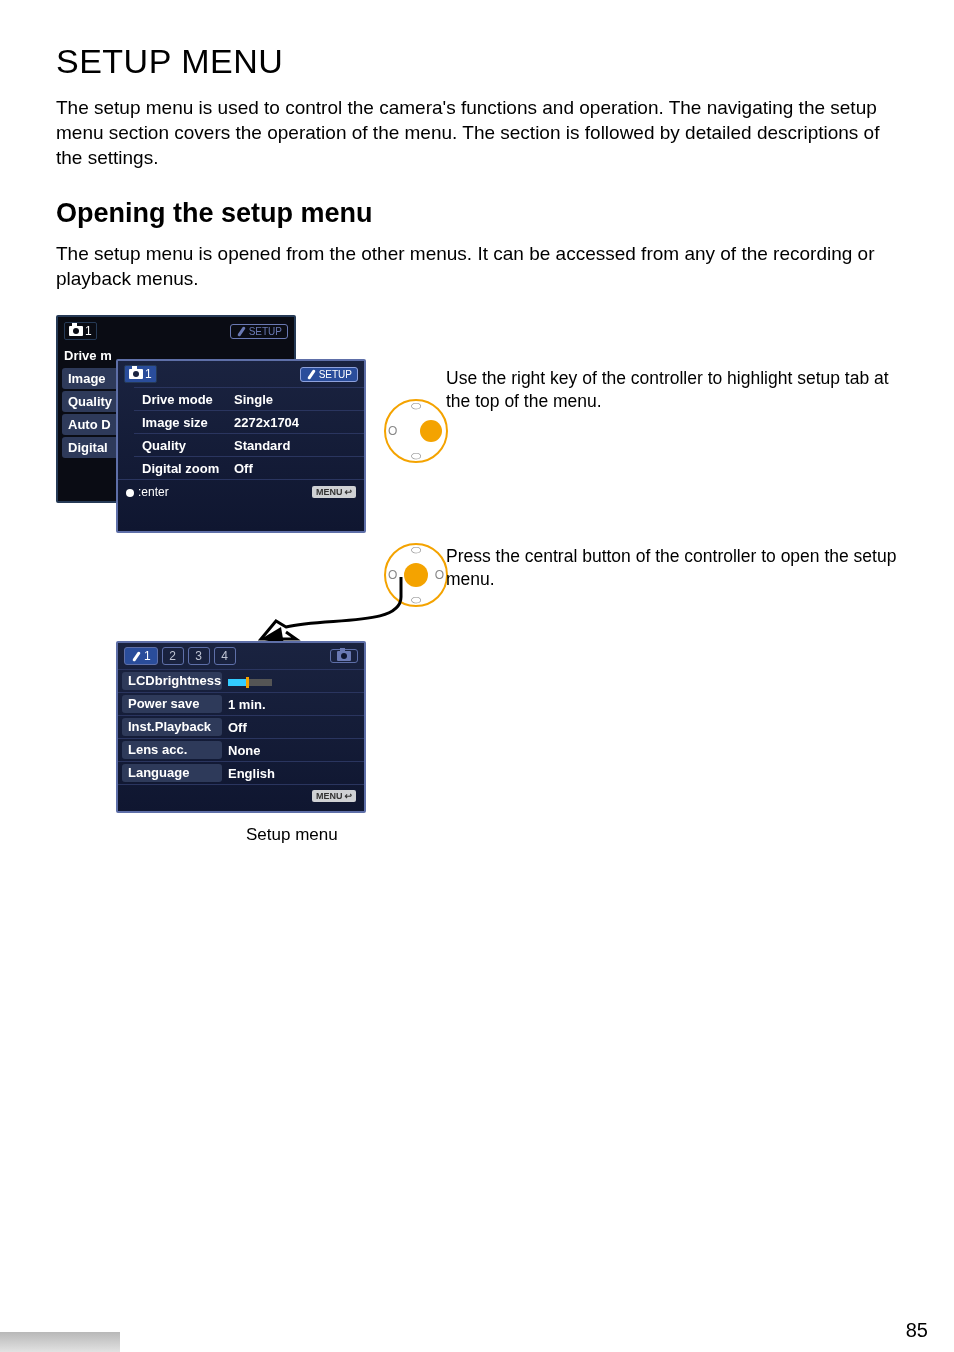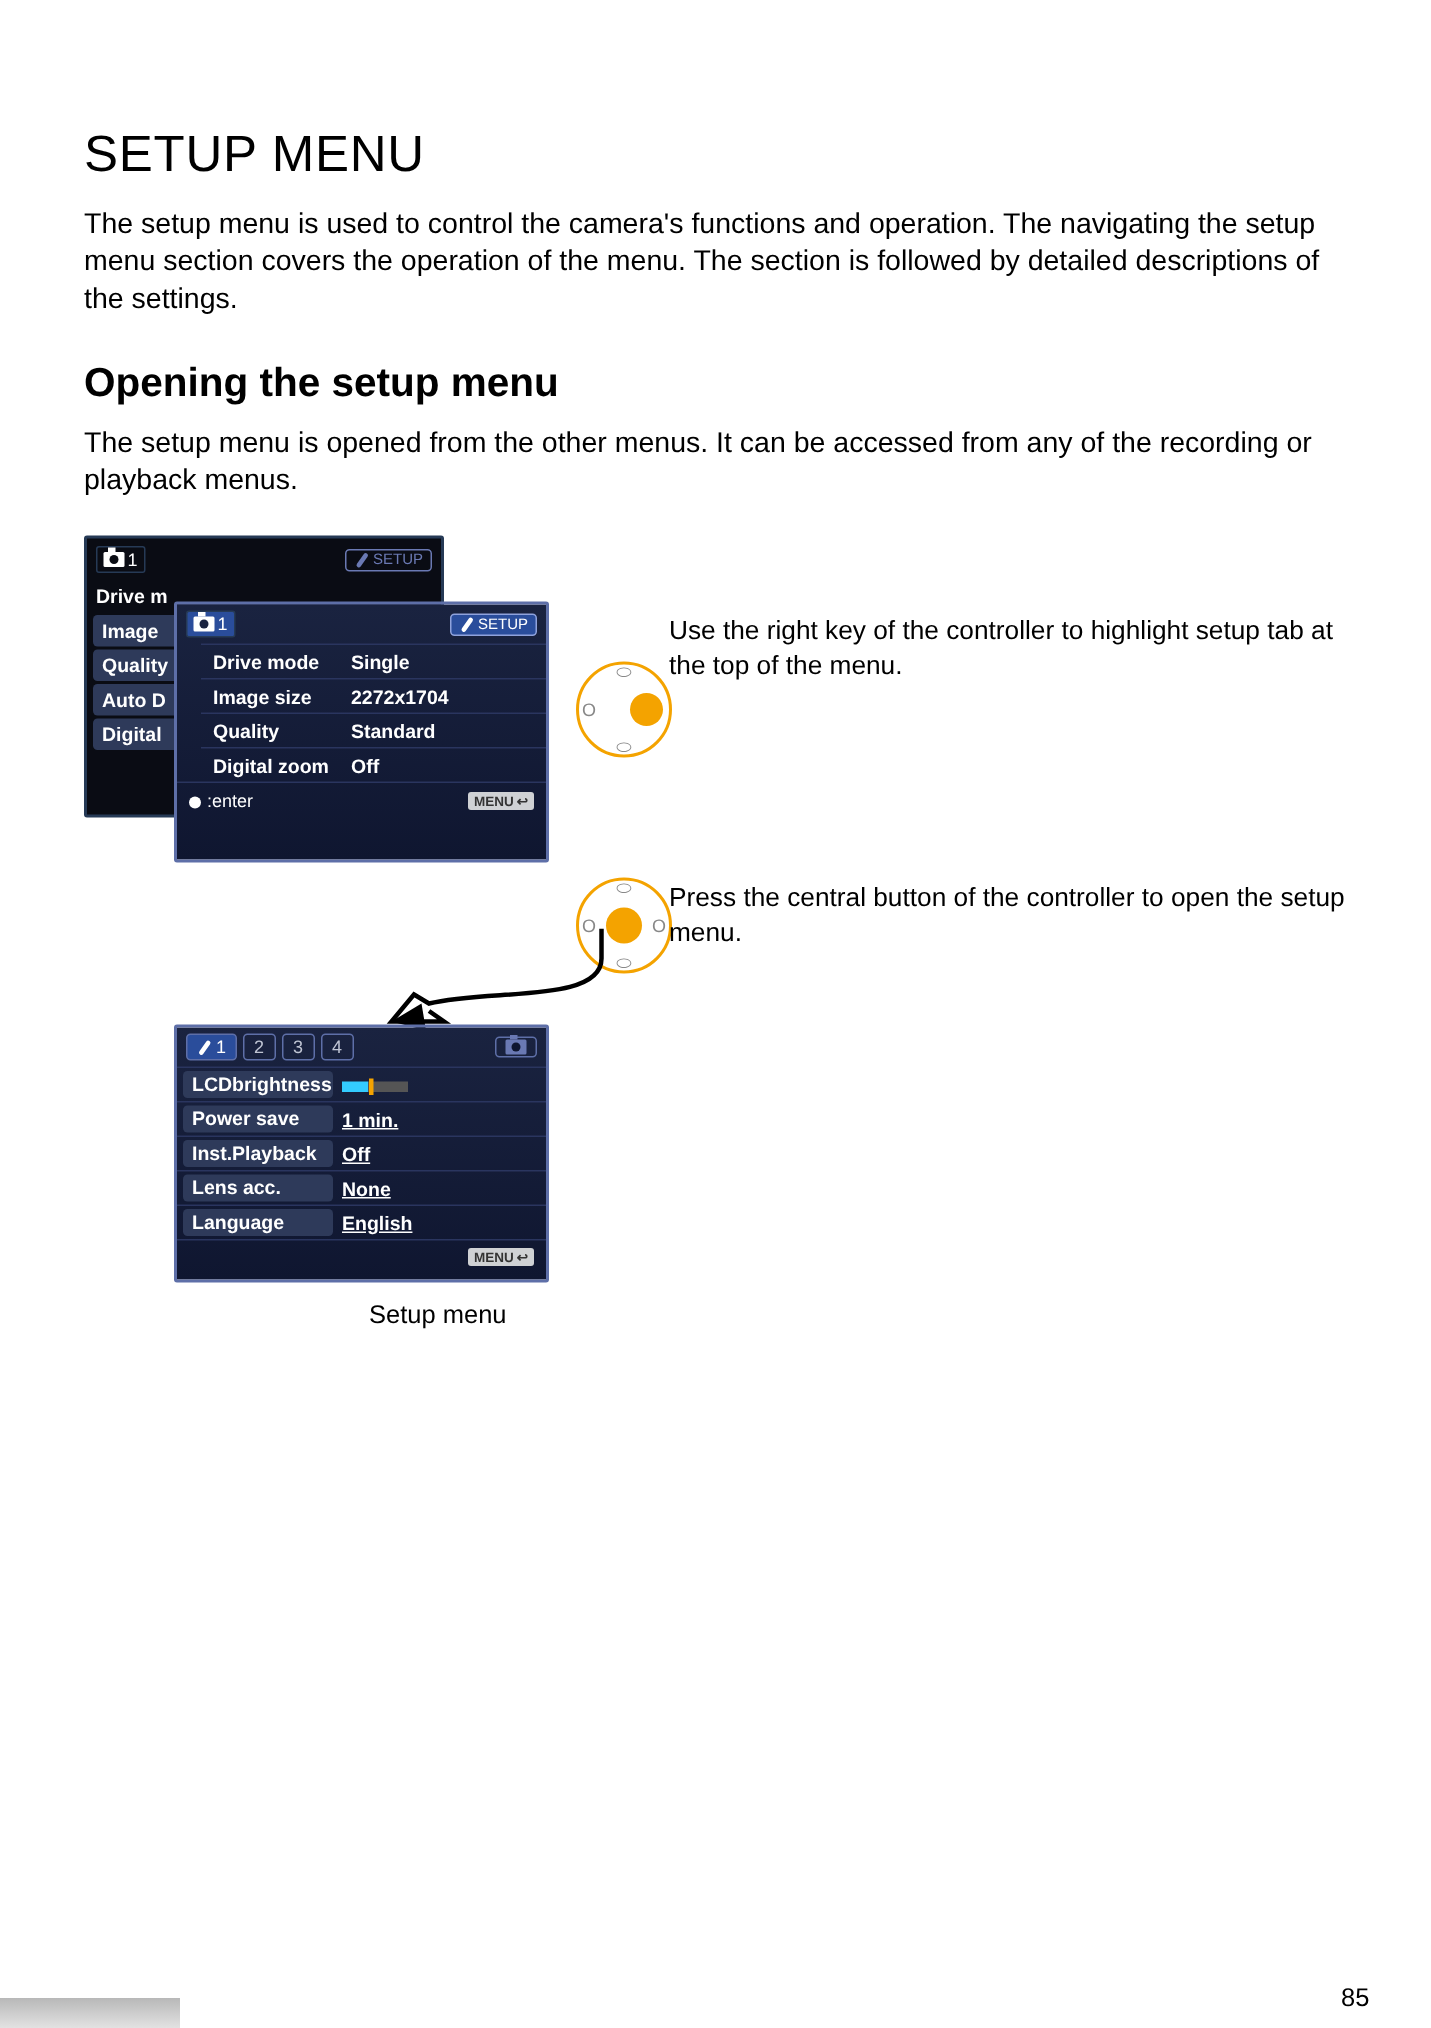--- a/index.html
+++ b/index.html
@@ -1,17 +1,17 @@
 <!DOCTYPE html>
 <html><head>
 <meta charset="utf-8">
 <style>
   * { box-sizing: border-box; margin: 0; padding: 0; }
   html, body { width: 954px; height: 1352px; font-family: Arial, Helvetica, sans-serif; background: #fff; }
-  .page { position: relative; width: 954px; height: 1352px; padding: 84px 56px 0 56px; }
+  .page { position: relative; width: 954px; height: 1352px; padding: 42px 56px 0 56px; }
   .title { font-size: 34px; font-weight: 400; letter-spacing: 0.5px; margin-bottom: 14px; }
   .body-text { font-size: 19px; line-height: 1.32; margin-bottom: 24px; }
   .subtitle { font-size: 27px; font-weight: bold; margin: 28px 0 12px 0; }
 
   .content-row { position: relative; }
 
   
   .menu-back {
     position: absolute; left: 0; top: 0; width: 240px; height: 188px;
     background: #0a0c14; border: 2px solid #263a56; border-radius: 2px; color: #fff;
@@ -52,21 +52,21 @@
   .setup-tab {
     font-size: 12px; color: #bfc4d3; padding: 1px 6px; border: 1px solid #5e6fa8; border-radius: 3px;
     display: flex; align-items: center; gap: 2px; min-width: 22px; justify-content: center;
   }
   .setup-tab.active { background: #2a4d9b; color: #fff; }
   .menu-setup .row { display: flex; font-size: 13px; font-weight: bold; height: 23px; align-items: center; padding: 0 8px; border-top: 1px solid #2a355f; }
   .menu-setup .row .k {
     width: 100px; background: #2e3a5a; margin: 0 6px 0 -4px; padding-left: 6px;
     border-radius: 3px; height: 18px; line-height: 18px;
   }
-  .menu-setup .row .v { flex: 1; text-decoration: underline; }
+  .menu-setup .row .v { flex: 1; }
   .menu-setup .footer { height: 22px; display: flex; align-items: center; justify-content: flex-end; padding: 0 8px; border-top: 1px solid #2a355f; }
 
   
   .controller {
     position: absolute; width: 64px; height: 64px; border: 2px solid #f4a300; border-radius: 50%;
     display: flex; align-items: center; justify-content: center;
   }
   .controller .o { position: absolute; font-size: 12px; color: #888; }
   .controller .o.n { top: -2px; left: 50%; transform: translateX(-50%); }
   .controller .o.s { bottom: -2px; left: 50%; transform: translateX(-50%); }
@@ -87,21 +87,21 @@
   .arrow-curve { position: absolute; left: 150px; top: 262px; width: 200px; height: 70px; pointer-events: none; }
 
   .explain1 { position: absolute; left: 390px; top: 52px; width: 460px; font-size: 17.5px; line-height: 1.32; }
   .explain2 { position: absolute; left: 390px; top: 230px; width: 460px; font-size: 17.5px; line-height: 1.32; }
   .explain3 { position: absolute; left: 390px; top: 380px; width: 460px; font-size: 17.5px; line-height: 1.32; }
 
   .caption { position: absolute; left: 190px; top: 510px; font-size: 17px; }
 
   .page-footer { position: absolute; right: 0; bottom: 0; height: 42px; width: 954px; }
   .footer-bar { position: absolute; left: 0; bottom: 0; width: 120px; height: 20px; background: linear-gradient(#b8b8b8, #e2e2e2); }
-  .page-num { position: absolute; right: 41px; bottom: 10px; font-size: 17px; }
+  .page-num { position: absolute; right: 26px; bottom: 10px; font-size: 20px; }
 
   .cam-icon { display: inline-block; width: 14px; height: 10px; background: #fff; position: relative; border-radius: 1px; }
   .cam-icon::before { content: ""; position: absolute; top: -3px; left: 3px; width: 5px; height: 3px; background: #fff; }
   .cam-icon::after { content: ""; position: absolute; top: 2px; left: 4px; width: 6px; height: 6px; border-radius: 50%; background: #0a0c14; }
   .cam-icon.lite::after { background: #1a2340; }
   .cam-icon.blue { background: #6a79b3; }
   .cam-icon.blue::before { background: #6a79b3; }
   .cam-icon.blue::after { background: #0f1630; }
 
   .wrench-icon { display:inline-block; width:11px; height:11px; position:relative; }

